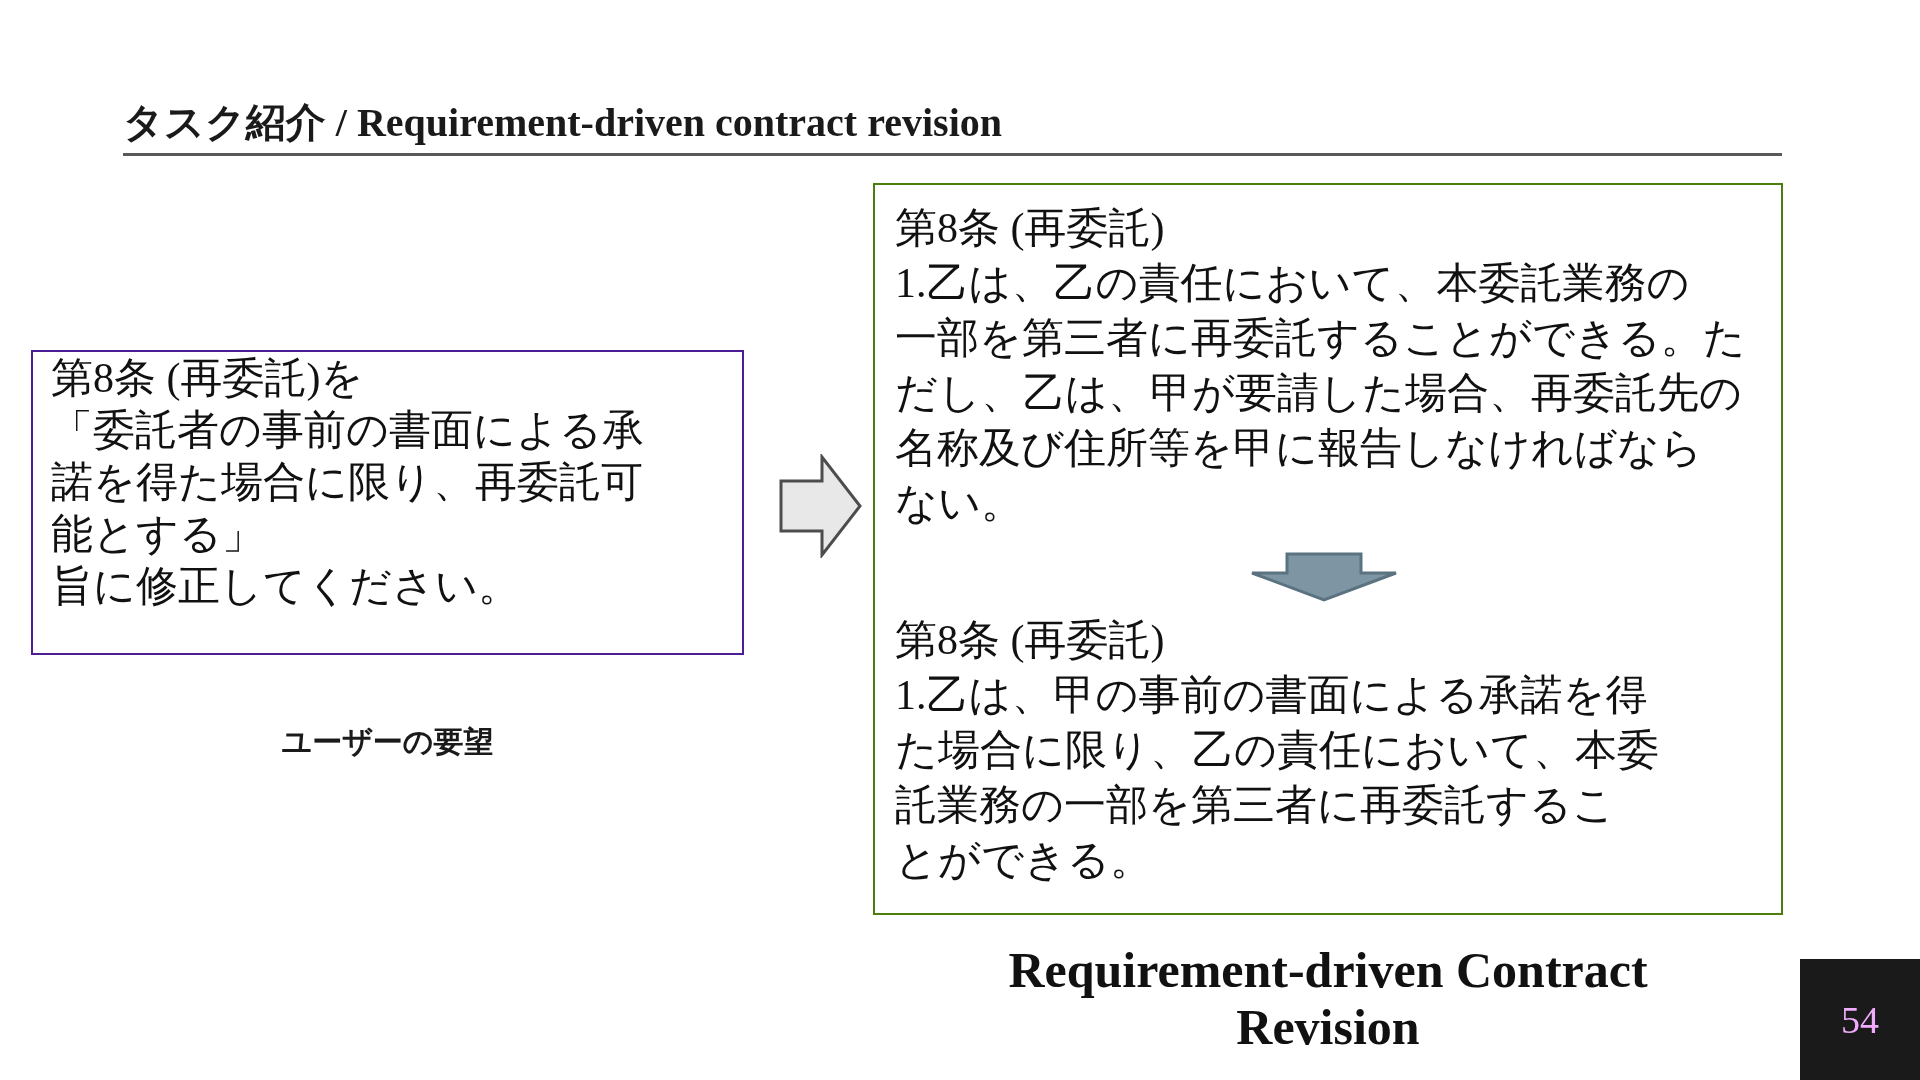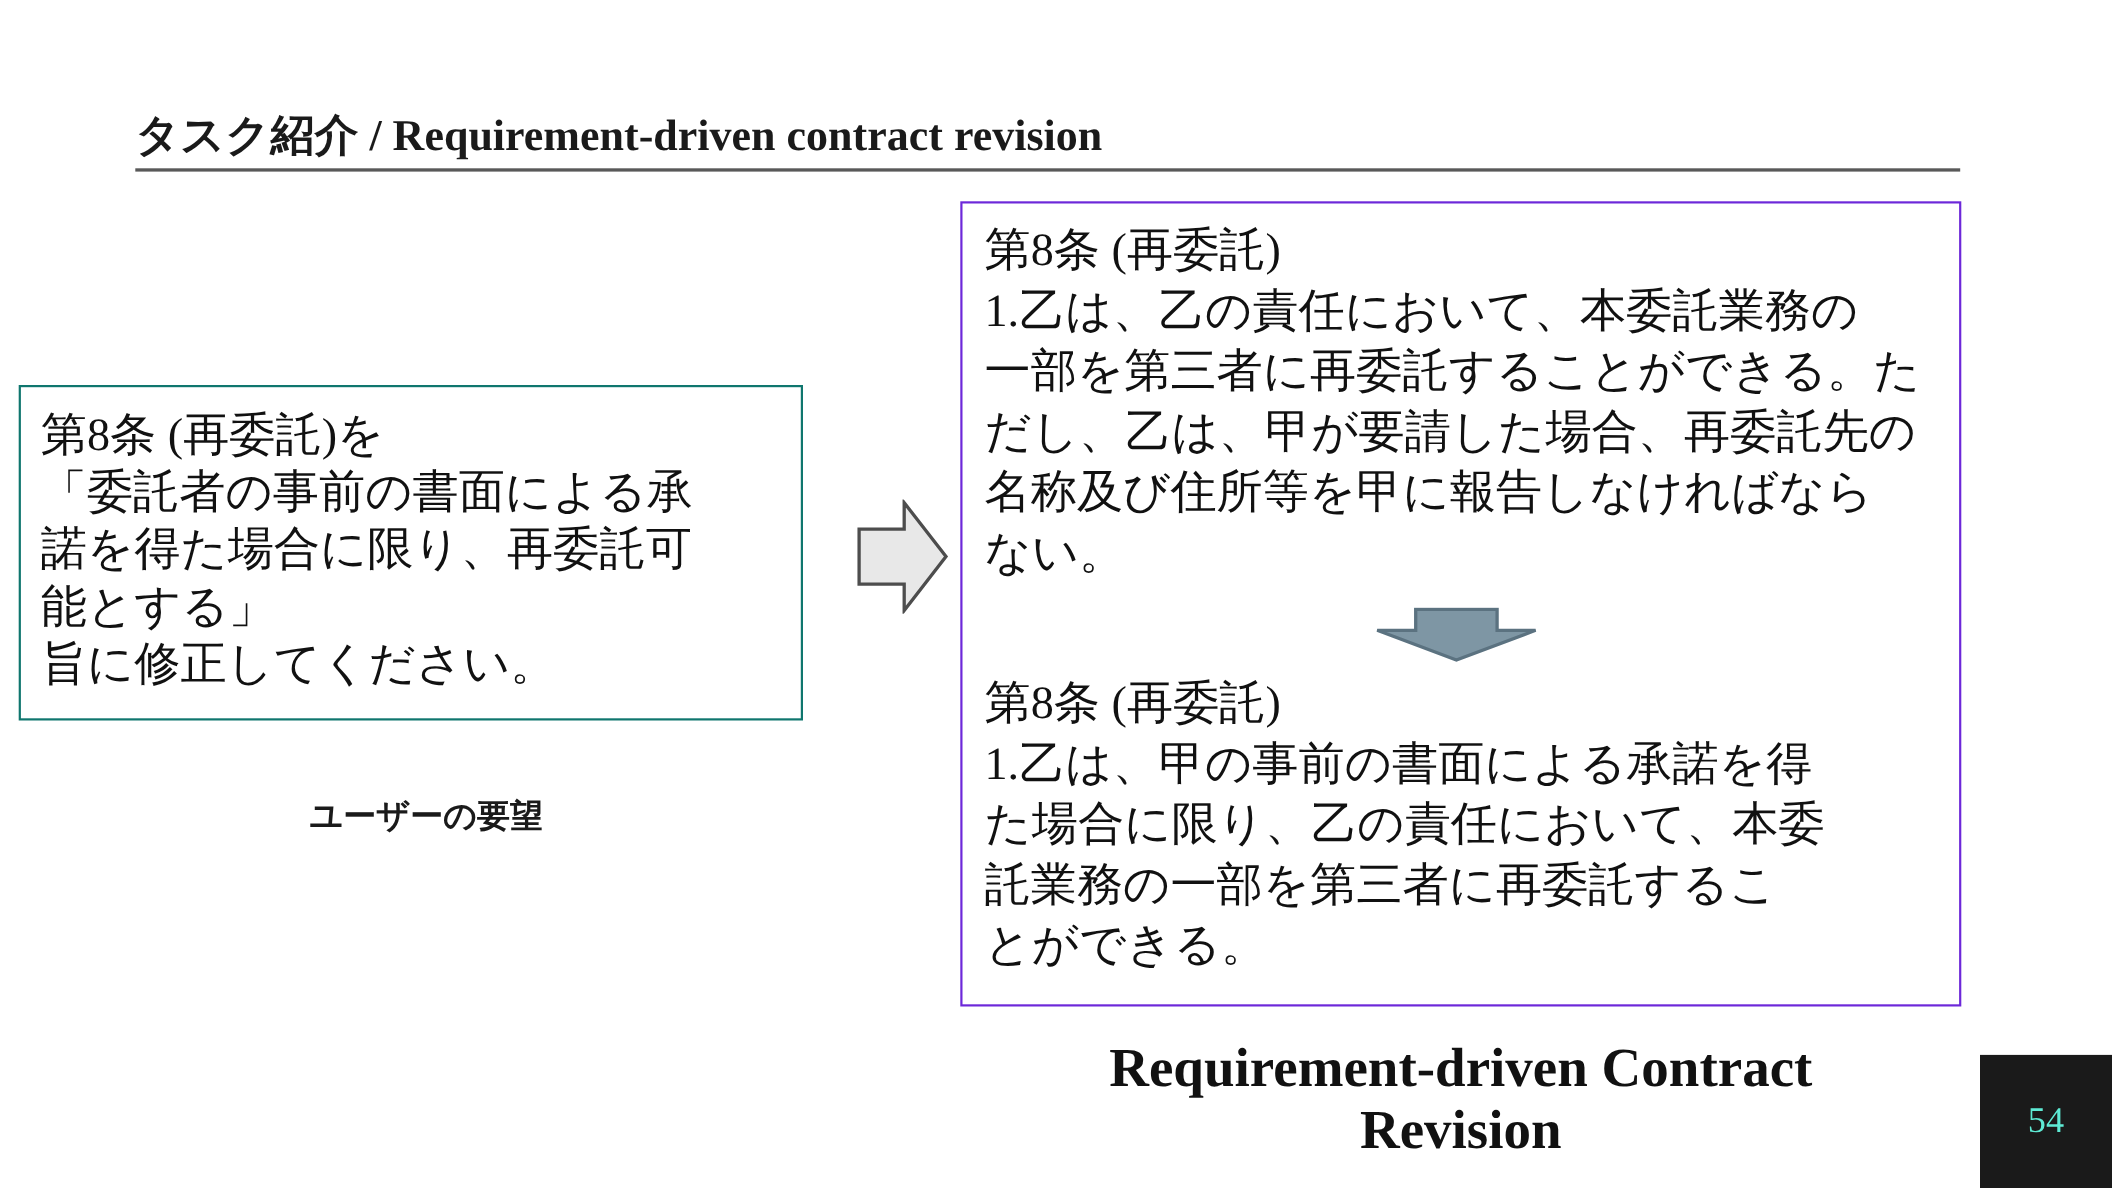--- a/index.html
+++ b/index.html
@@ -29,27 +29,27 @@
   .title-underline {
     position: absolute;
     left: 123px;
     top: 153px;
     width: 1659px;
     height: 3px;
     background: #595959;
   }
   .user-request-box {
     position: absolute;
-    left: 17px;
+    left: 31px;
     top: 350px;
     width: 713px;
     height: 305px;
-    border: 2px solid #0f766e;
+    border: 2px solid #4c1d95;
     background: #ffffff;
-    padding: 18px 18px;
+    padding: 0 18px;
   }
   .jp-text {
     font-size: 42px;
     line-height: 52px;
     color: #111111;
     white-space: pre-line;
   }
   .user-request-caption {
     position: absolute;
     left: 31px;
@@ -66,21 +66,21 @@
     top: 454px;
     width: 84px;
     height: 104px;
   }
   .contract-box {
     position: absolute;
     left: 873px;
     top: 183px;
     width: 910px;
     height: 732px;
-    border: 2px solid #6d28d9;
+    border: 2px solid #4d7c0f;
     background: #ffffff;
   }
   .contract-before {
     position: absolute;
     left: 20px;
     top: 16px;
     width: 868px;
     font-size: 42px;
     line-height: 55px;
   }
@@ -116,22 +116,22 @@
     left: 1800px;
     top: 959px;
     width: 120px;
     height: 121px;
     background: #1a1a1a;
     display: flex;
     align-items: center;
     justify-content: center;
   }
   .page-number {
-    color: #5eead4;
-    font-size: 33px;
+    color: #f0abfc;
+    font-size: 38px;
     font-weight: normal;
     text-align: center;
   }
 </style>
 </head>
 <body>
 
 <div id="slide">
 
   <div class="page-title">タスク紹介 / Requirement-driven contract revision</div>

